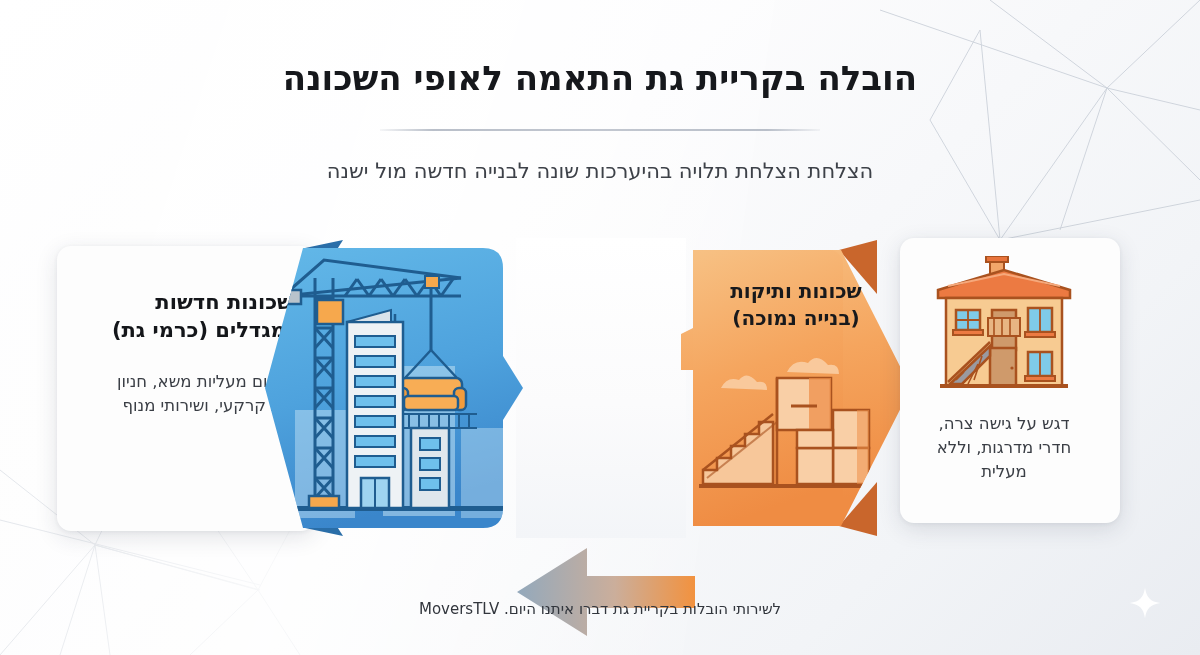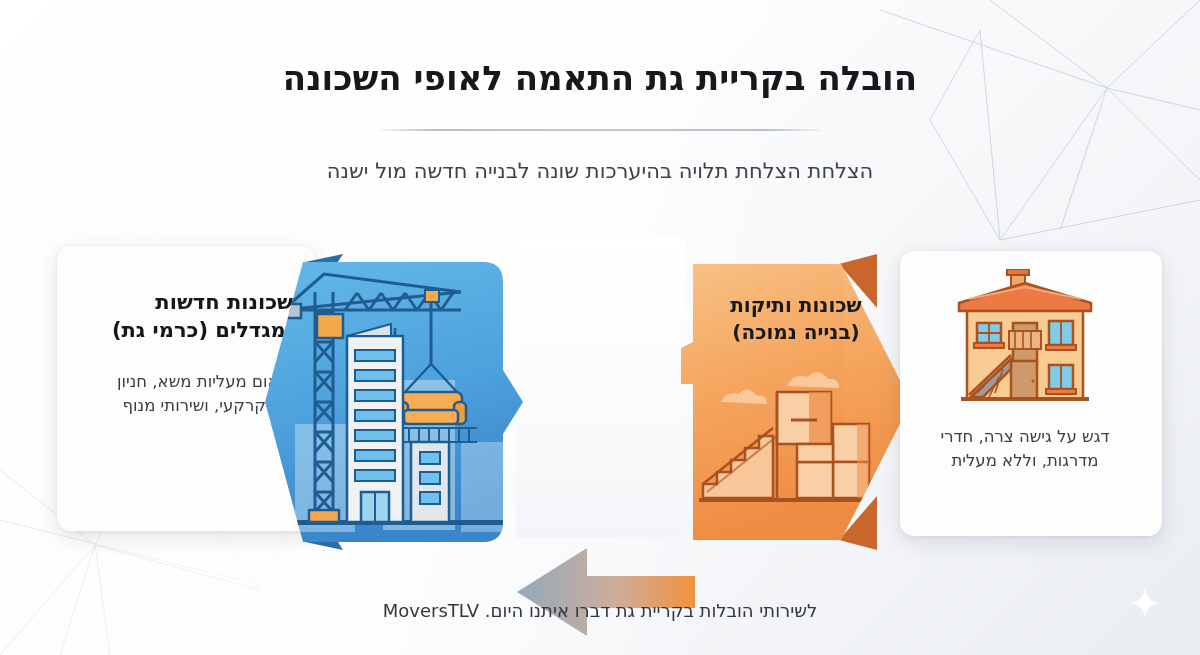--- a/index.html
+++ b/index.html
@@ -100,22 +100,22 @@
     left: 57px;
     top: 8px;
     width: 258px;
     height: 285px;
     padding: 42px 22px 0 34px;
     text-align: right;
     direction: rtl;
   }
   .card-right {
     left: 900px;
-    top: 13px;
-    width: 262px;
+    top: 0;
+    width: 220px;
     height: 285px;
     padding: 14px 36px 0 24px;
     text-align: center;
     direction: rtl;
   }
   .card-heading {
     font-size: 21px;
     font-weight: 700;
     color: #14161a;
     line-height: 1.34;
@@ -135,21 +135,21 @@
     width: 100%;
     height: 150px;
     display: flex;
     align-items: center;
     justify-content: center;
   }
 
   
   .panel {
     position: absolute;
-    top: 14px;
+    top: 0;
     height: 300px;
     overflow: hidden;
   }
   .panel-blue {
     left: 265px;
     width: 258px;
   }
   .panel-orange {
     left: 681px;
     width: 230px;
@@ -186,21 +186,21 @@
     background: linear-gradient(180deg,#ffffff 0%, #fbfbfc 55%, #f3f5f8 100%);
   }
 
   
   .footer {
     position: absolute;
     left: 0;
     top: 600px;
     width: 1200px;
     text-align: center;
-    font-size: 18px;
+    font-size: 15px;
     color: #32363d;
     direction: rtl;
   }
 </style>
 </head>
 <body>
 
 <div class="bg-root">
   <svg class="bg-lines" viewBox="0 0 1200 655" preserveAspectRatio="none">
     <g stroke="#c9cfd8" stroke-width="1" fill="none" opacity="0.85">

